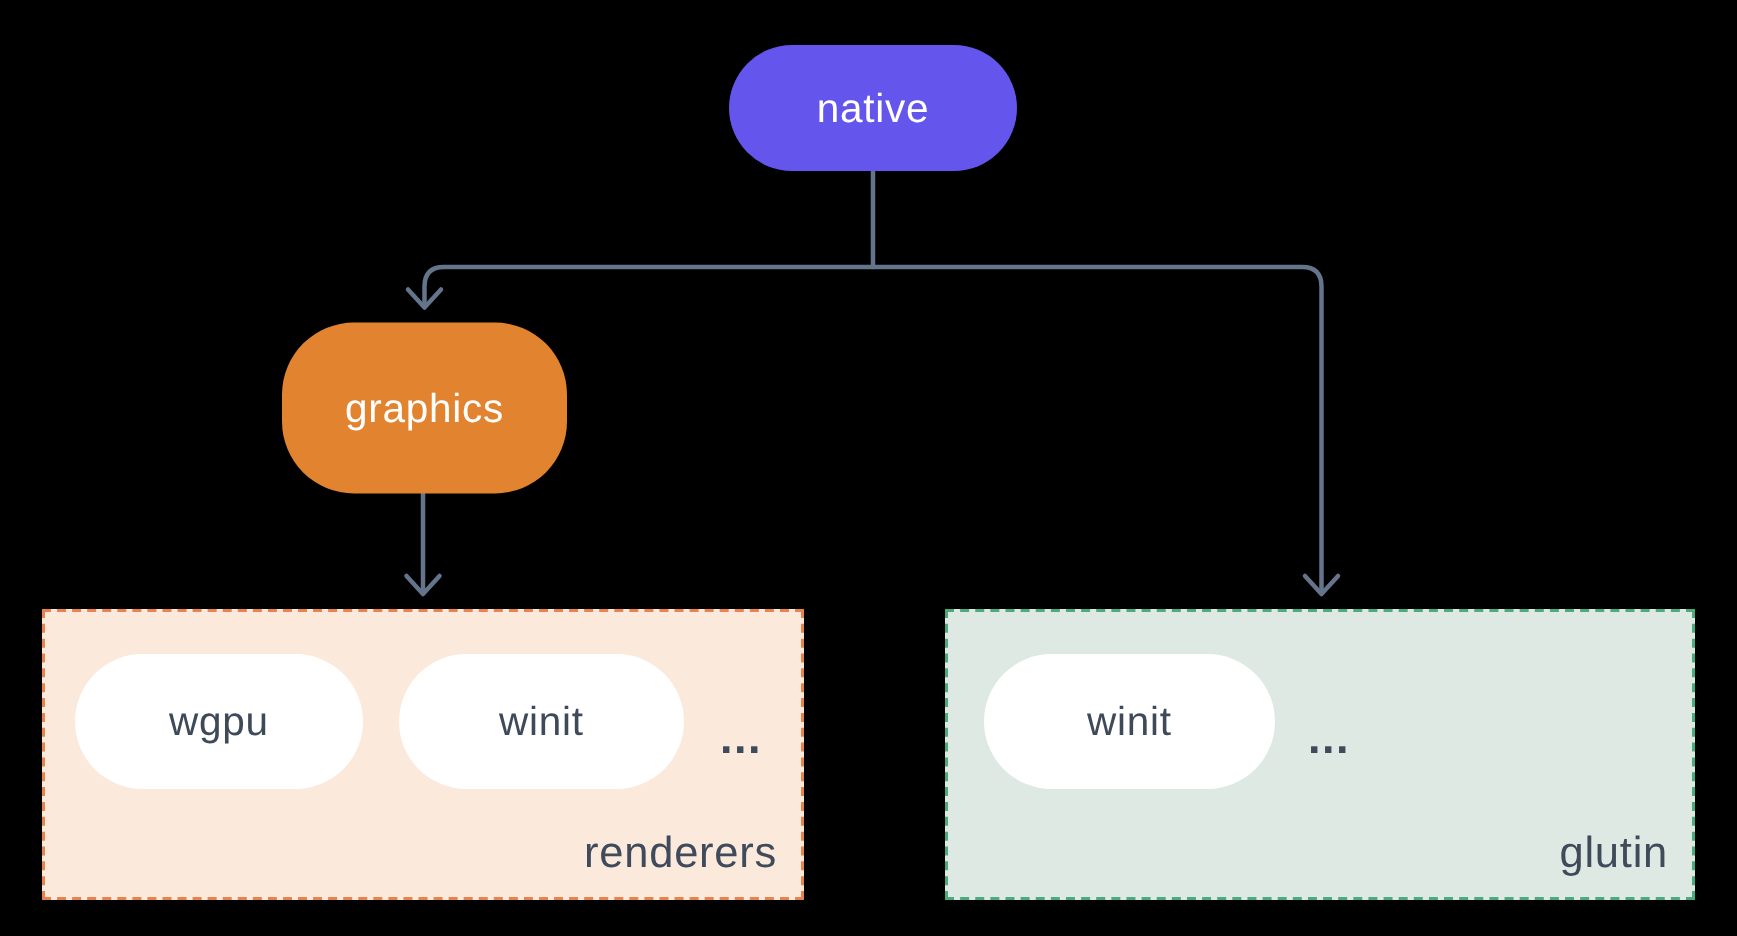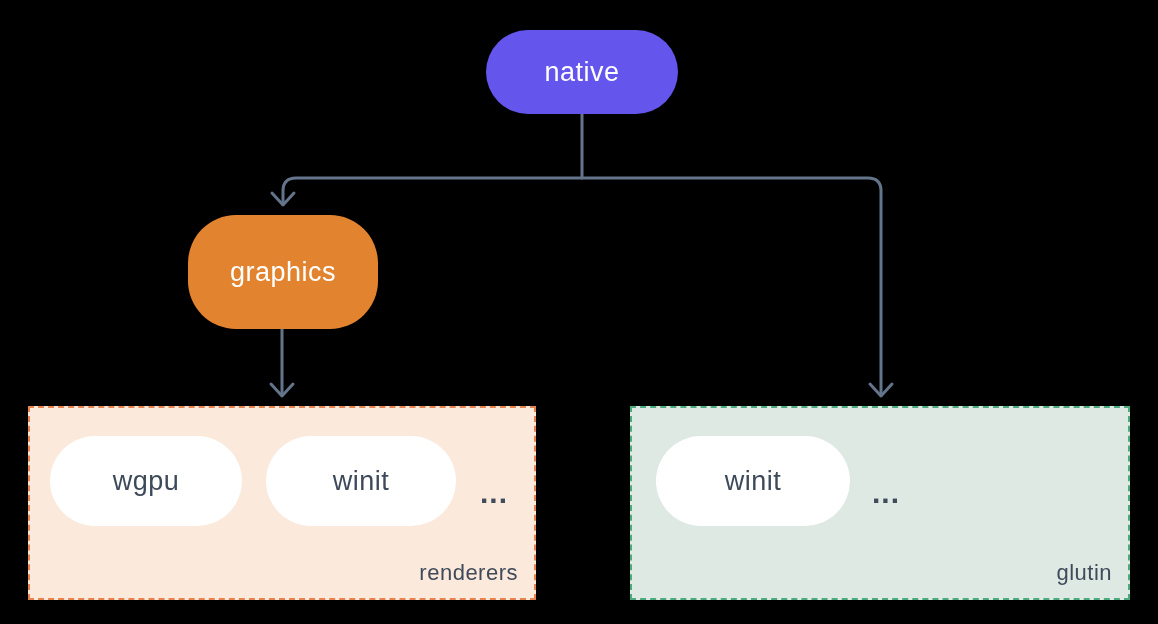--- a/index.html
+++ b/index.html
@@ -94,21 +94,21 @@
     color: var(--label-text, #3f4a5a);
     font-size: 30px;
     font-weight: 700;
     letter-spacing: 1px;
   }
   .group-label {
     position: absolute;
     right: 16px;
     bottom: 12px;
     color: var(--label-text, #3f4a5a);
-    font-size: 22px;
+    font-size: 29px;
     letter-spacing: 0.5px;
   }
 </style>
 </head>
 <body>
 
 <div class="canvas">
 
   <svg class="connectors" viewBox="0 0 1158 624">
     <path d="M 582 113 L 582 178"></path>

